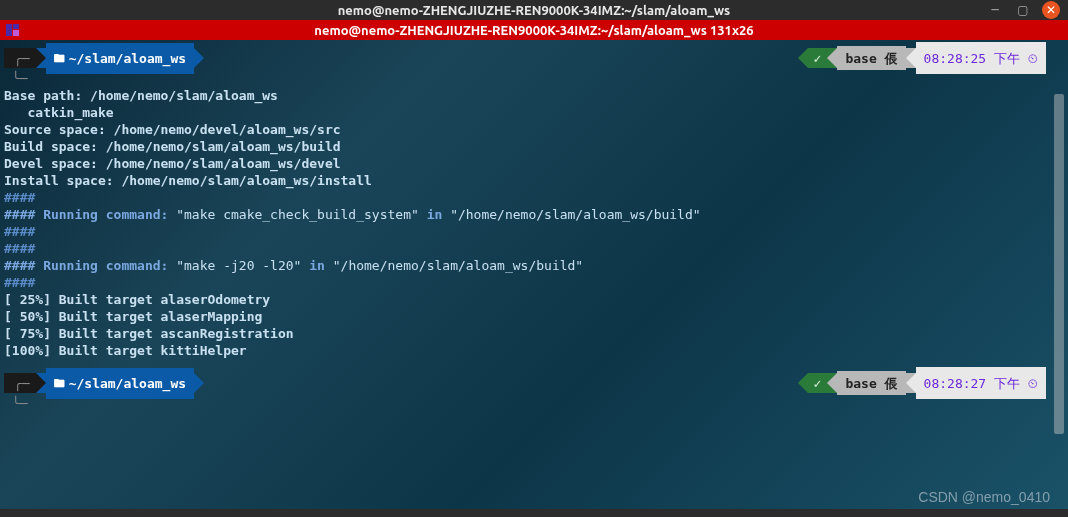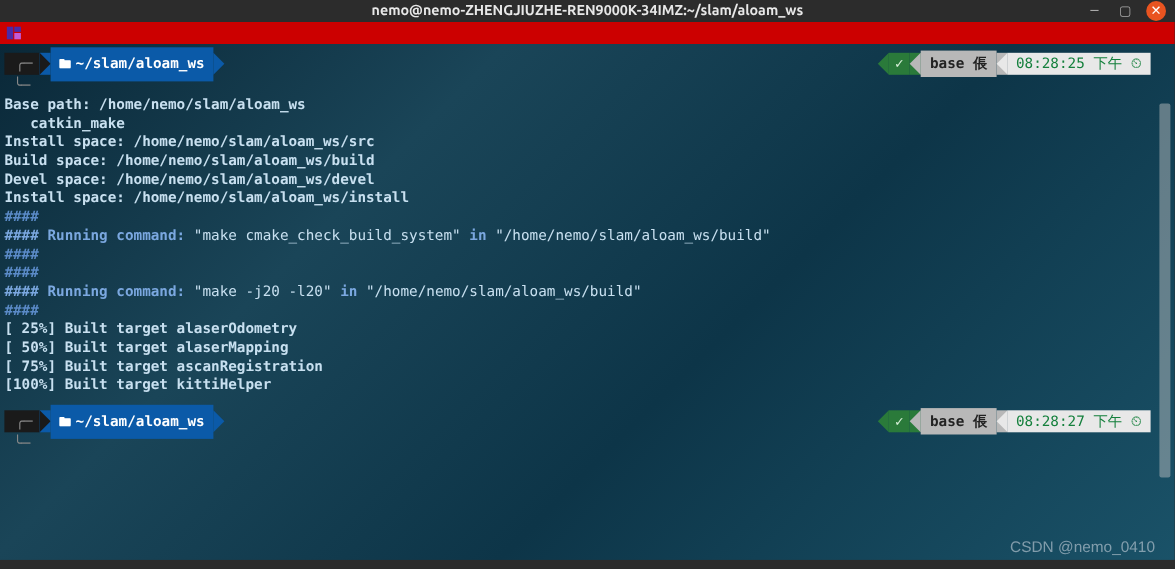--- a/index.html
+++ b/index.html
@@ -130,21 +130,21 @@
       background: #2a7a3a; color: #d8f0d8; padding: 1px 6px; height: 20px;
       display: flex; align-items: center;
     }
     .arr-rev-gray { width:0;height:0;border-top:10px solid transparent;border-bottom:10px solid transparent;border-right: 10px solid #b8b8b8; background:#2a7a3a;}
     .seg-gray {
       background: #b8b8b8; color: #222; padding: 1px 8px; height: 24px;
       display: flex; align-items: center; font-weight: bold;
     }
     .arr-rev-white { width:0;height:0;border-top:10px solid transparent;border-bottom:10px solid transparent;border-right: 10px solid #e8e8e8; background:#b8b8b8;}
     .seg-white {
-      background: #e8e8e8; color: #15803d; padding: 1px 8px; height: 20px;
+      background: #e8e8e8; color: #6d28d9; padding: 1px 8px; height: 32px;
       display: flex; align-items: center;
     }
     .term-line { white-space: pre; color: #a8c8d8; }
     .term-bold { font-weight: bold; color: #c8e0f0; }
     .hash { color: #5b8bc8; font-weight: bold; }
     .running { color: #7ba8e0; font-weight: bold; }
     .quoted { color: #c8e0f0; }
     .watermark {
       position: absolute;
       right: 18px;
@@ -178,20 +178,21 @@
 </div>
 
 <div class="statusbar">
   <div class="statusbar-icon">
     <svg width="14" height="12">
         <rect x="0" y="0" width="6" height="12" fill="#4a2aa8"></rect>
         <rect x="7" y="0" width="6" height="5" fill="#4a2aa8"></rect>
         <rect x="7" y="6" width="6" height="6" fill="#c05ad8"></rect>
       </svg>
   </div>
+  <span>nemo@nemo-ZHENGJIUZHE-REN9000K-34IMZ:~/slam/aloam_ws 131x26</span>
 </div>
 
 <div class="terminal-wrap">
   <div class="scrollbar"></div>
   <div class="terminal">
 
     <div class="prompt-line">
       <div class="prompt-left">
         <span class="seg-black">╭─</span>
         <span class="prompt-arrow arr-black-to-blue"></span>
@@ -207,21 +208,21 @@
         <span class="arr-rev-gray"></span>
         <span class="seg-gray">base 倀</span>
         <span class="arr-rev-white"></span>
         <span class="seg-white"><span>08:28:25 下午</span>&nbsp;<span>⏲</span></span>
       </div>
     </div>
     <div class="term-line"><span class="cursor-ind">╰─</span></div>
 
     <div class="term-line term-bold">Base path: /home/nemo/slam/aloam_ws</div>
     <div class="term-line term-bold"><span>   </span><span>catkin_make</span></div>
-    <div class="term-line term-bold">Install space: /home/nemo/slam/aloam_ws/src</div>
+    <div class="term-line term-bold">Source space: /home/nemo/devel/aloam_ws/src</div>
     <div class="term-line term-bold">Build space: /home/nemo/slam/aloam_ws/build</div>
     <div class="term-line term-bold">Devel space: /home/nemo/slam/aloam_ws/devel</div>
     <div class="term-line term-bold">Install space: /home/nemo/slam/aloam_ws/install</div>
     <div class="term-line hash">####</div>
     <div class="term-line"><span class="running">#### Running command: </span><span class="quoted">"make cmake_check_build_system"</span><span class="running"> in </span><span class="quoted">"/home/nemo/slam/aloam_ws/build"</span></div>
     <div class="term-line hash">####</div>
     <div class="term-line hash">####</div>
     <div class="term-line"><span class="running">#### Running command: </span><span class="quoted">"make -j20 -l20"</span><span class="running"> in </span><span class="quoted">"/home/nemo/slam/aloam_ws/build"</span></div>
     <div class="term-line hash">####</div>
     <div class="term-line term-bold">[ 25%] Built target alaserOdometry</div>

